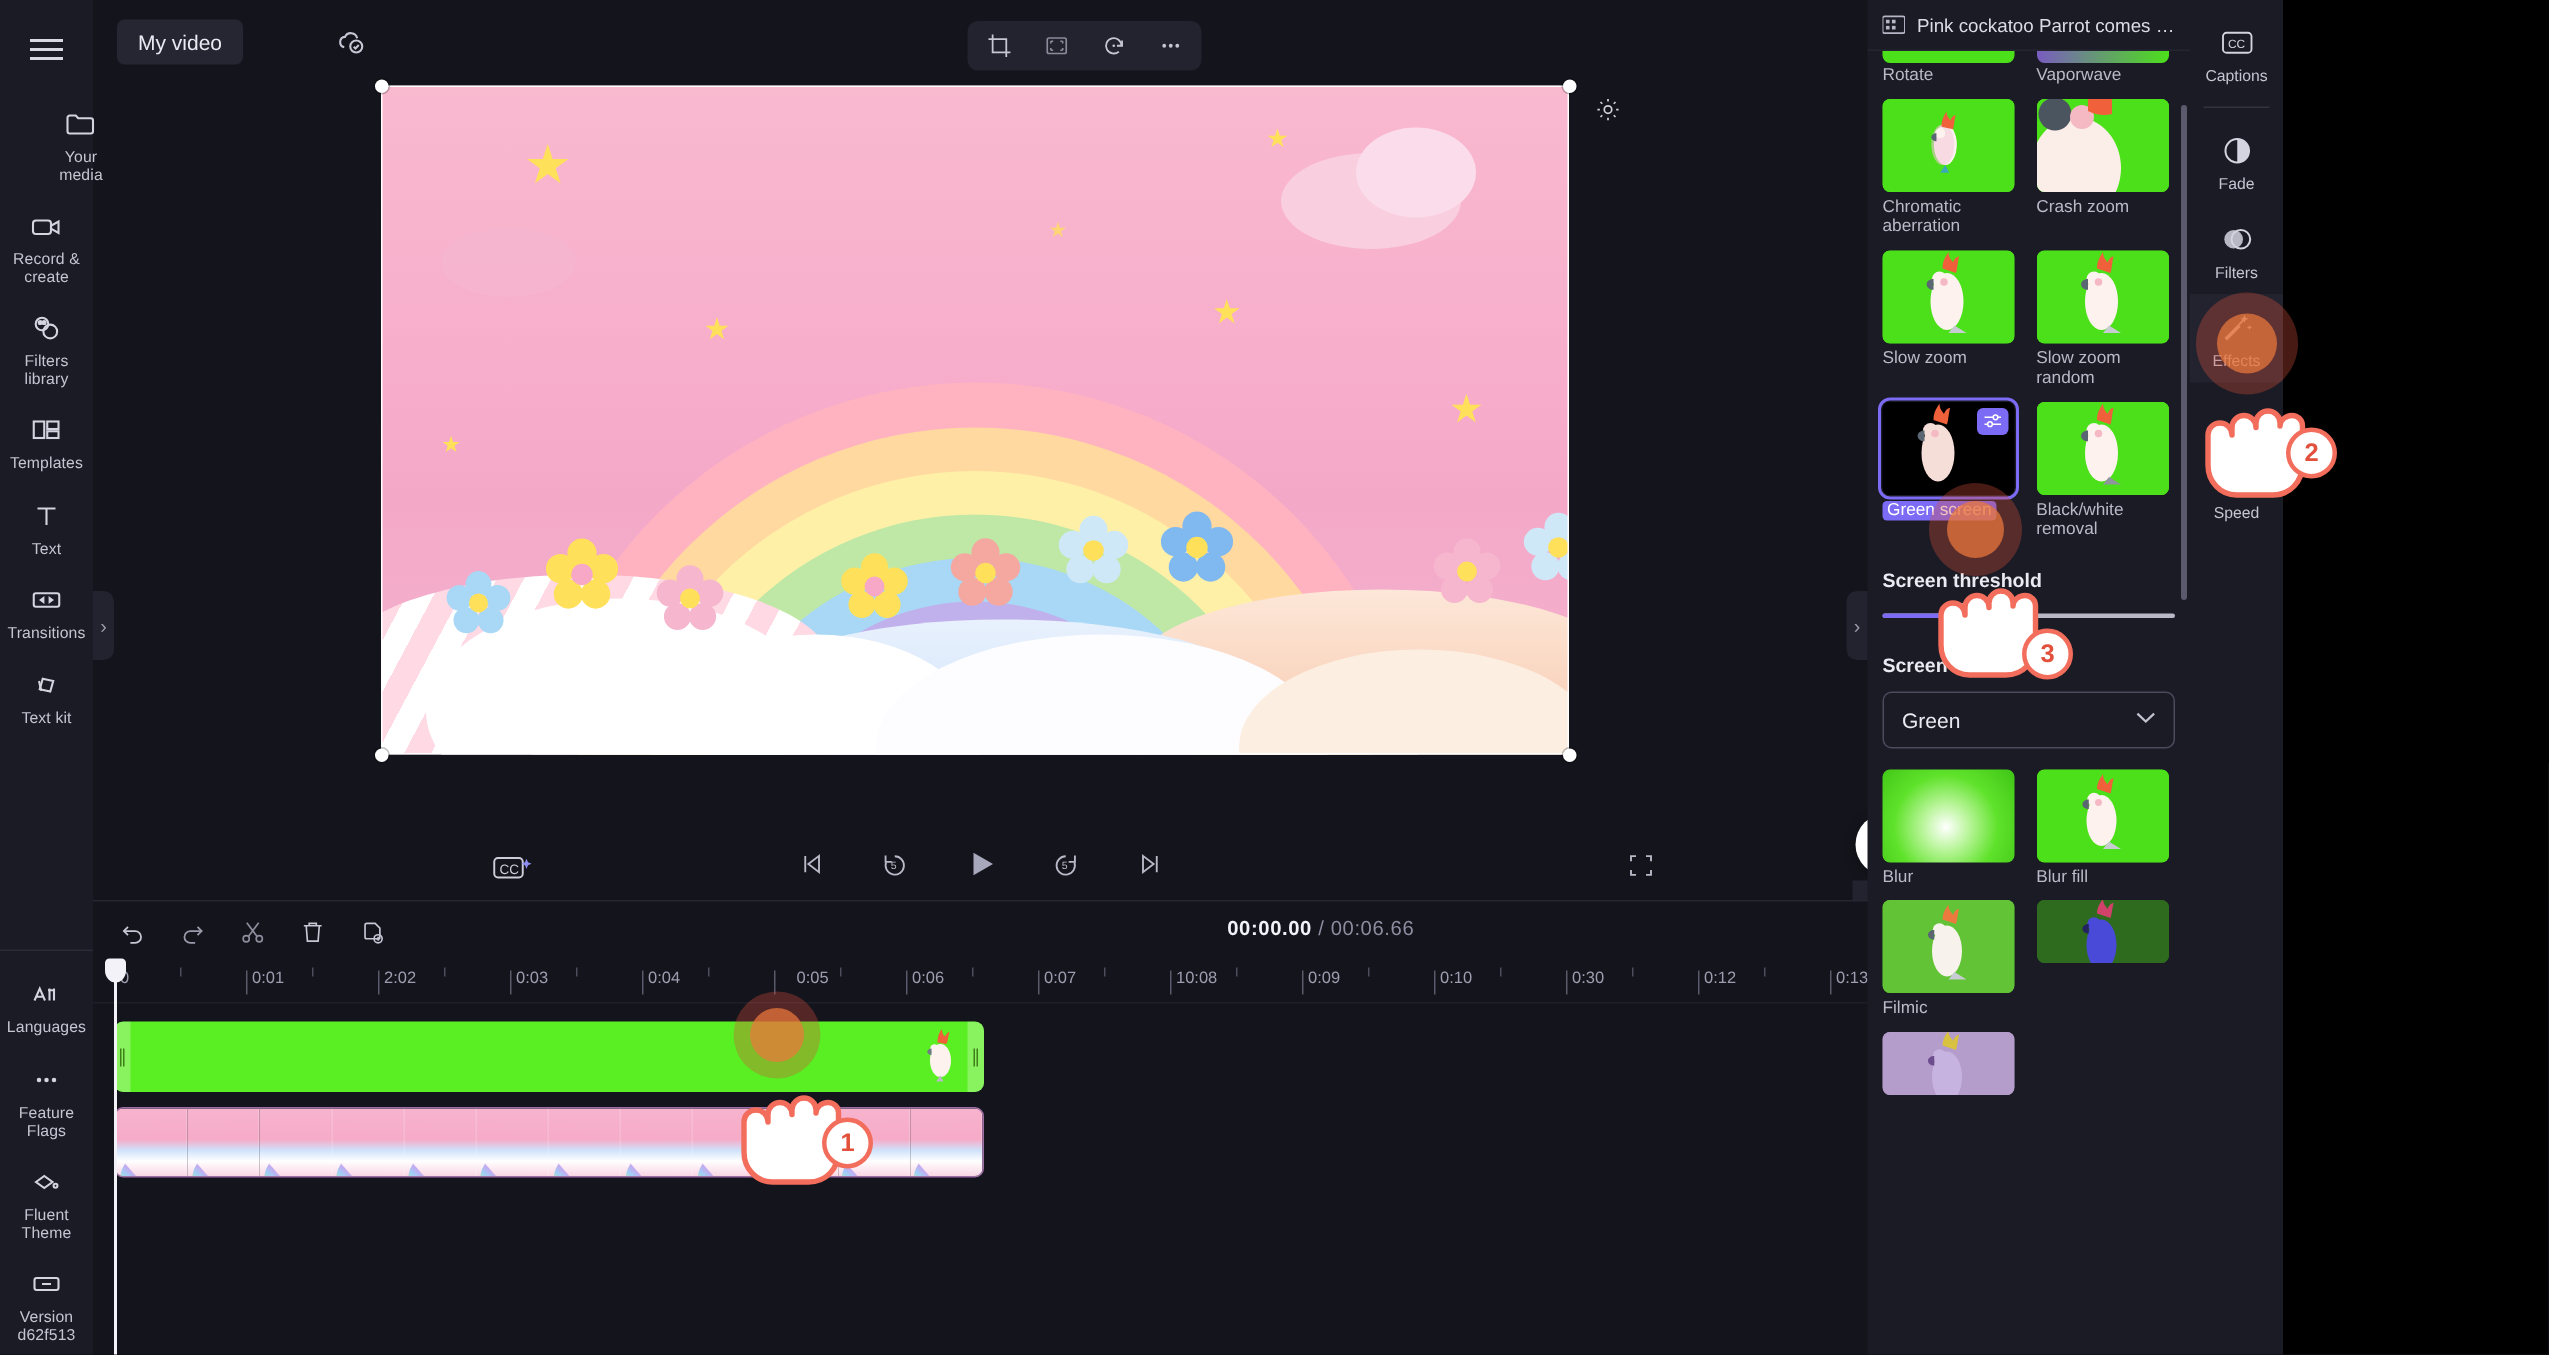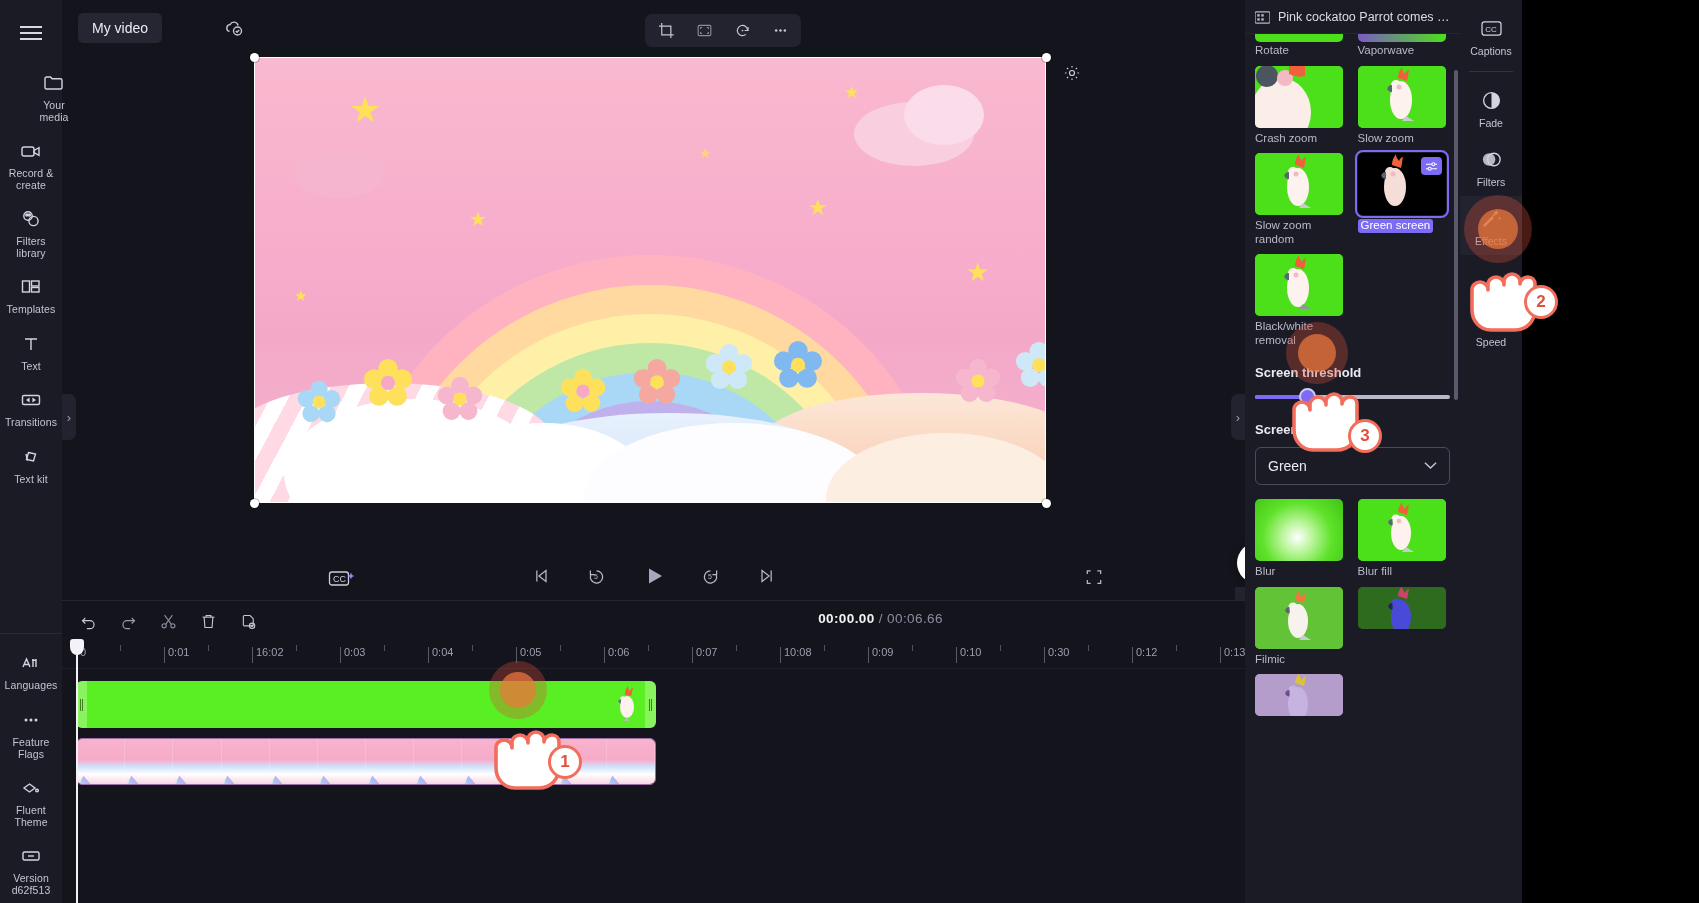--- a/index.html
+++ b/index.html
@@ -651,30 +651,30 @@
     </div>
 
     <div class="ruler" id="ruler">
         <div class="tick" style="left: 14px;"></div>
         <div class="tlabel" style="left: 14px;">0</div>
         <div class="tick minor" style="left: 58px;"></div>
         <div class="tick" style="left: 102px;"></div>
         <div class="tlabel" style="left: 102px;">0:01</div>
         <div class="tick minor" style="left: 146px;"></div>
         <div class="tick" style="left: 190px;"></div>
-        <div class="tlabel" style="left: 190px;">16:02</div>
+        <div class="tlabel" style="left: 190px;">2:02</div>
         <div class="tick minor" style="left: 234px;"></div>
         <div class="tick" style="left: 278px;"></div>
         <div class="tlabel" style="left: 278px;">0:03</div>
         <div class="tick minor" style="left: 322px;"></div>
         <div class="tick" style="left: 366px;"></div>
         <div class="tlabel" style="left: 366px;">0:04</div>
         <div class="tick minor" style="left: 410px;"></div>
         <div class="tick" style="left: 454px;"></div>
-        <div class="tlabel" style="left: 454px;">0:05</div>
+        <div class="tlabel" style="left: 465px;">0:05</div>
         <div class="tick minor" style="left: 498px;"></div>
         <div class="tick" style="left: 542px;"></div>
         <div class="tlabel" style="left: 542px;">0:06</div>
         <div class="tick minor" style="left: 586px;"></div>
         <div class="tick" style="left: 630px;"></div>
         <div class="tlabel" style="left: 630px;">0:07</div>
         <div class="tick minor" style="left: 674px;"></div>
         <div class="tick" style="left: 718px;"></div>
         <div class="tlabel" style="left: 718px;">10:08</div>
         <div class="tick minor" style="left: 762px;"></div>
@@ -751,20 +751,36 @@
         <div class="partial-thumb" style="background:linear-gradient(90deg,#7a5cc0,#4ce01a);"></div>
       </div>
       <div class="fx-grid" style="padding-top:2px;">
         <div class="fx-item">
           <div class="fx-name" style="margin-top:0;">Rotate</div>
         </div>
         <div class="fx-item">
           <div class="fx-name" style="margin-top:0;">Vaporwave</div>
         </div>
 
+        <div class="fx-item">
+          <div class="fx-thumb">
+            <svg viewBox="0 0 88 62" width="88" height="62">
+              <rect width="88" height="62" fill="#4ce01a"></rect>
+              <g transform="translate(30,10) scale(0.85)">
+                <ellipse cx="14" cy="24" rx="9" ry="16" fill="#fdf2ee"></ellipse>
+                <ellipse cx="12" cy="24" rx="9" ry="16" fill="#f2c7d8" opacity=".55"></ellipse>
+                <path d="M11 10c0-7 3-10 4-12 0 4 2 5 3 7 1-3 3-4 4-4-1 4-1 8-2 11z" fill="#f0603a"></path>
+                <circle cx="10" cy="15" r="4" fill="#fdf2ee"></circle>
+                <path d="M7 15c-2.2 0-4 1.5-4 3.2s1.8 3.2 4 3.2z" fill="#5a6672"></path>
+                <path d="M14 40l3 6h-7z" fill="#3ca8b8"></path>
+              </g>
+            </svg>
+          </div>
+          <div class="fx-name">Chromatic aberration</div>
+        </div>
 
         <div class="fx-item">
           <div class="fx-thumb">
             <svg viewBox="0 0 88 62" width="88" height="62">
               <rect width="88" height="62" fill="#4ce01a"></rect>
               <ellipse cx="26" cy="46" rx="30" ry="34" fill="#fbeee9"></ellipse>
               <circle cx="12" cy="10" r="11" fill="#4b5560"></circle>
               <circle cx="30" cy="12" r="8" fill="#f5b9c3"></circle>
               <path d="M34 0h16v10q-8 2-16-2z" fill="#f0603a"></path>
             </svg>

